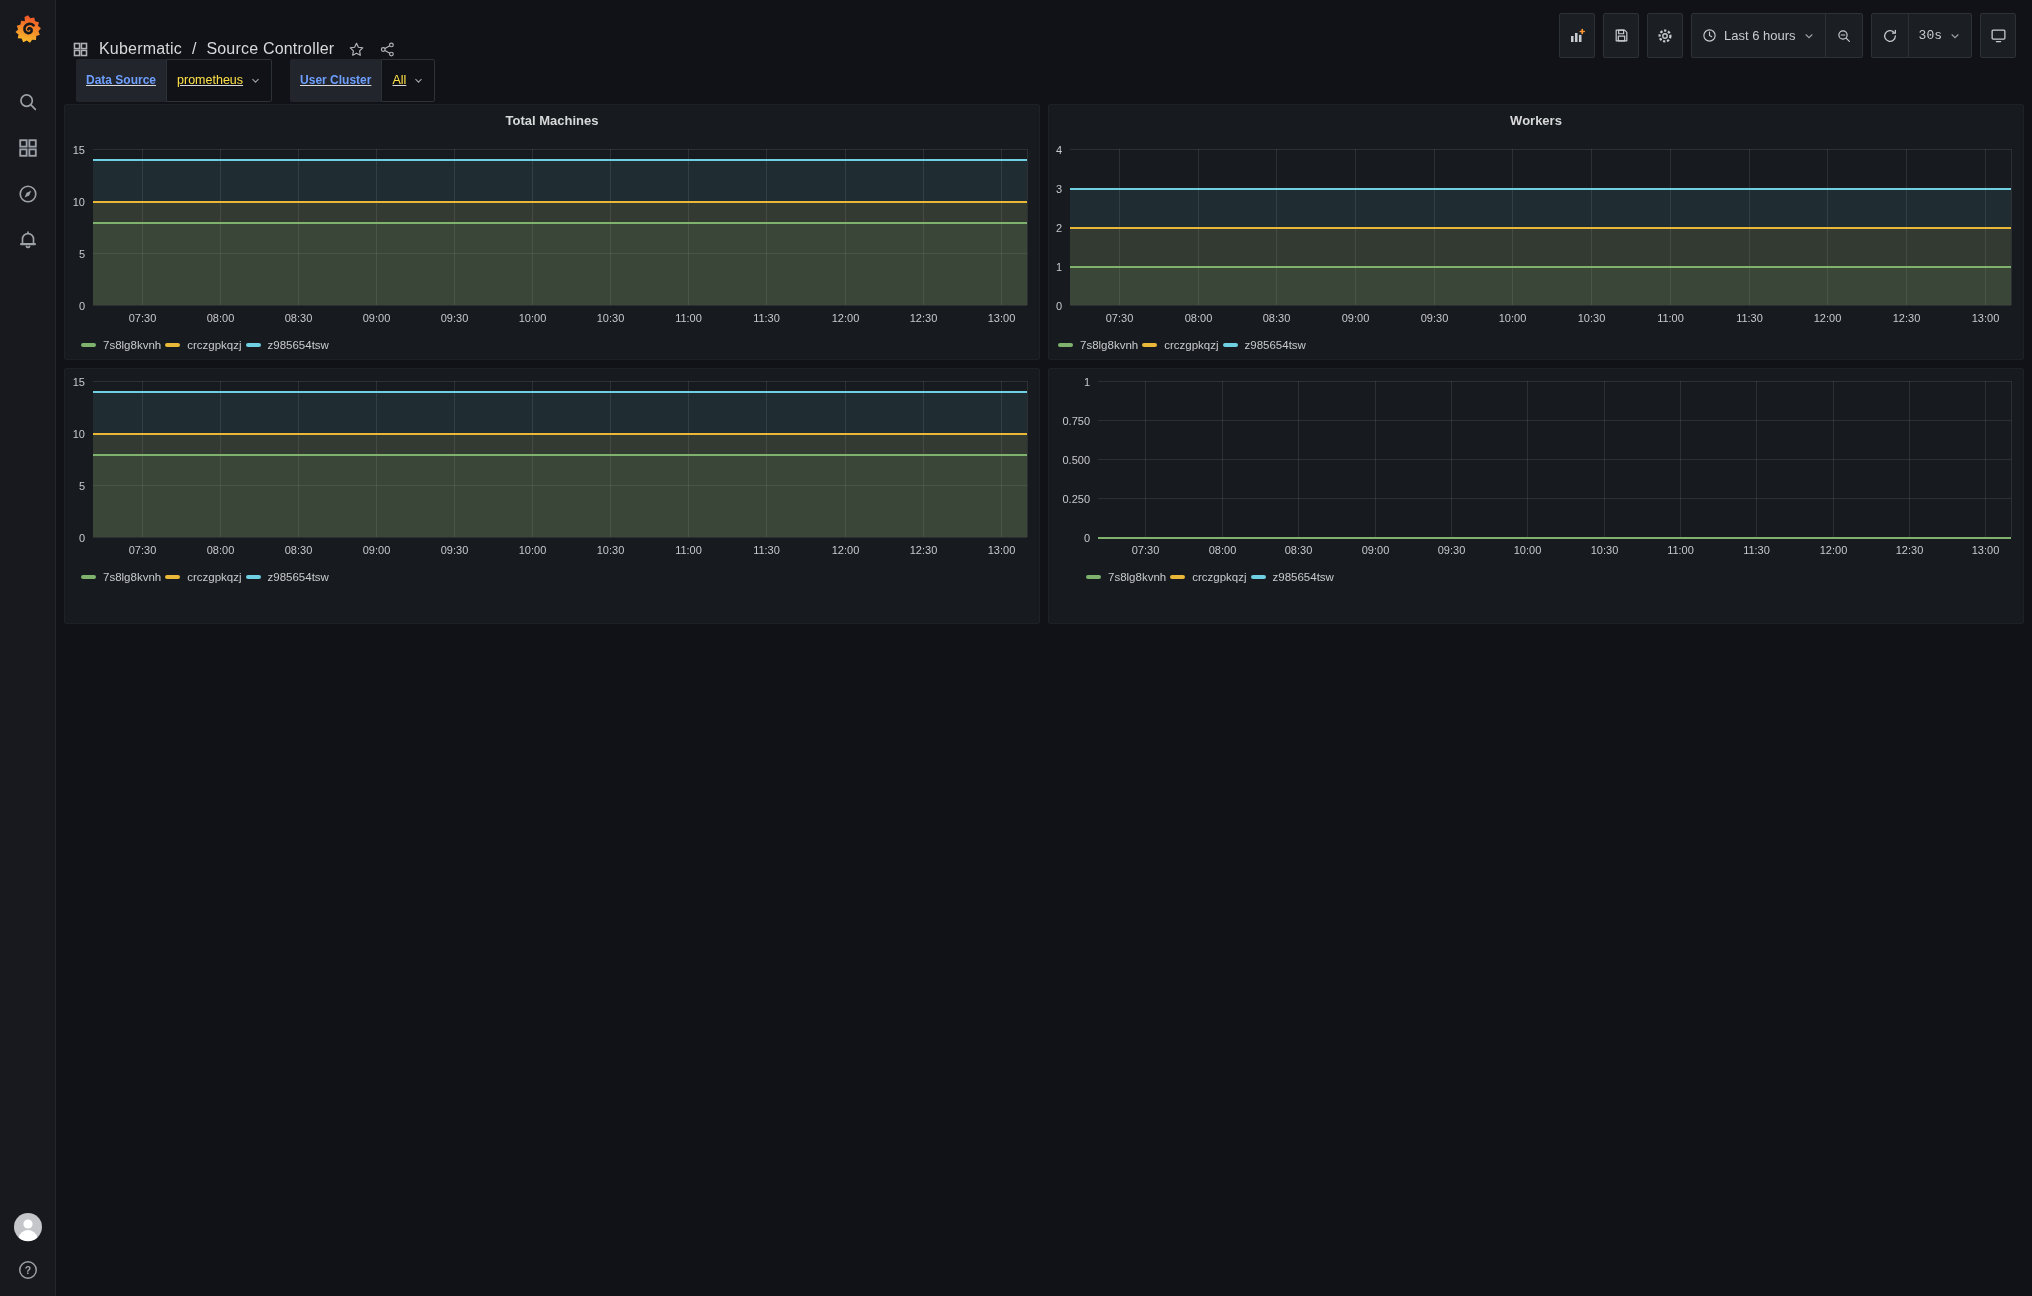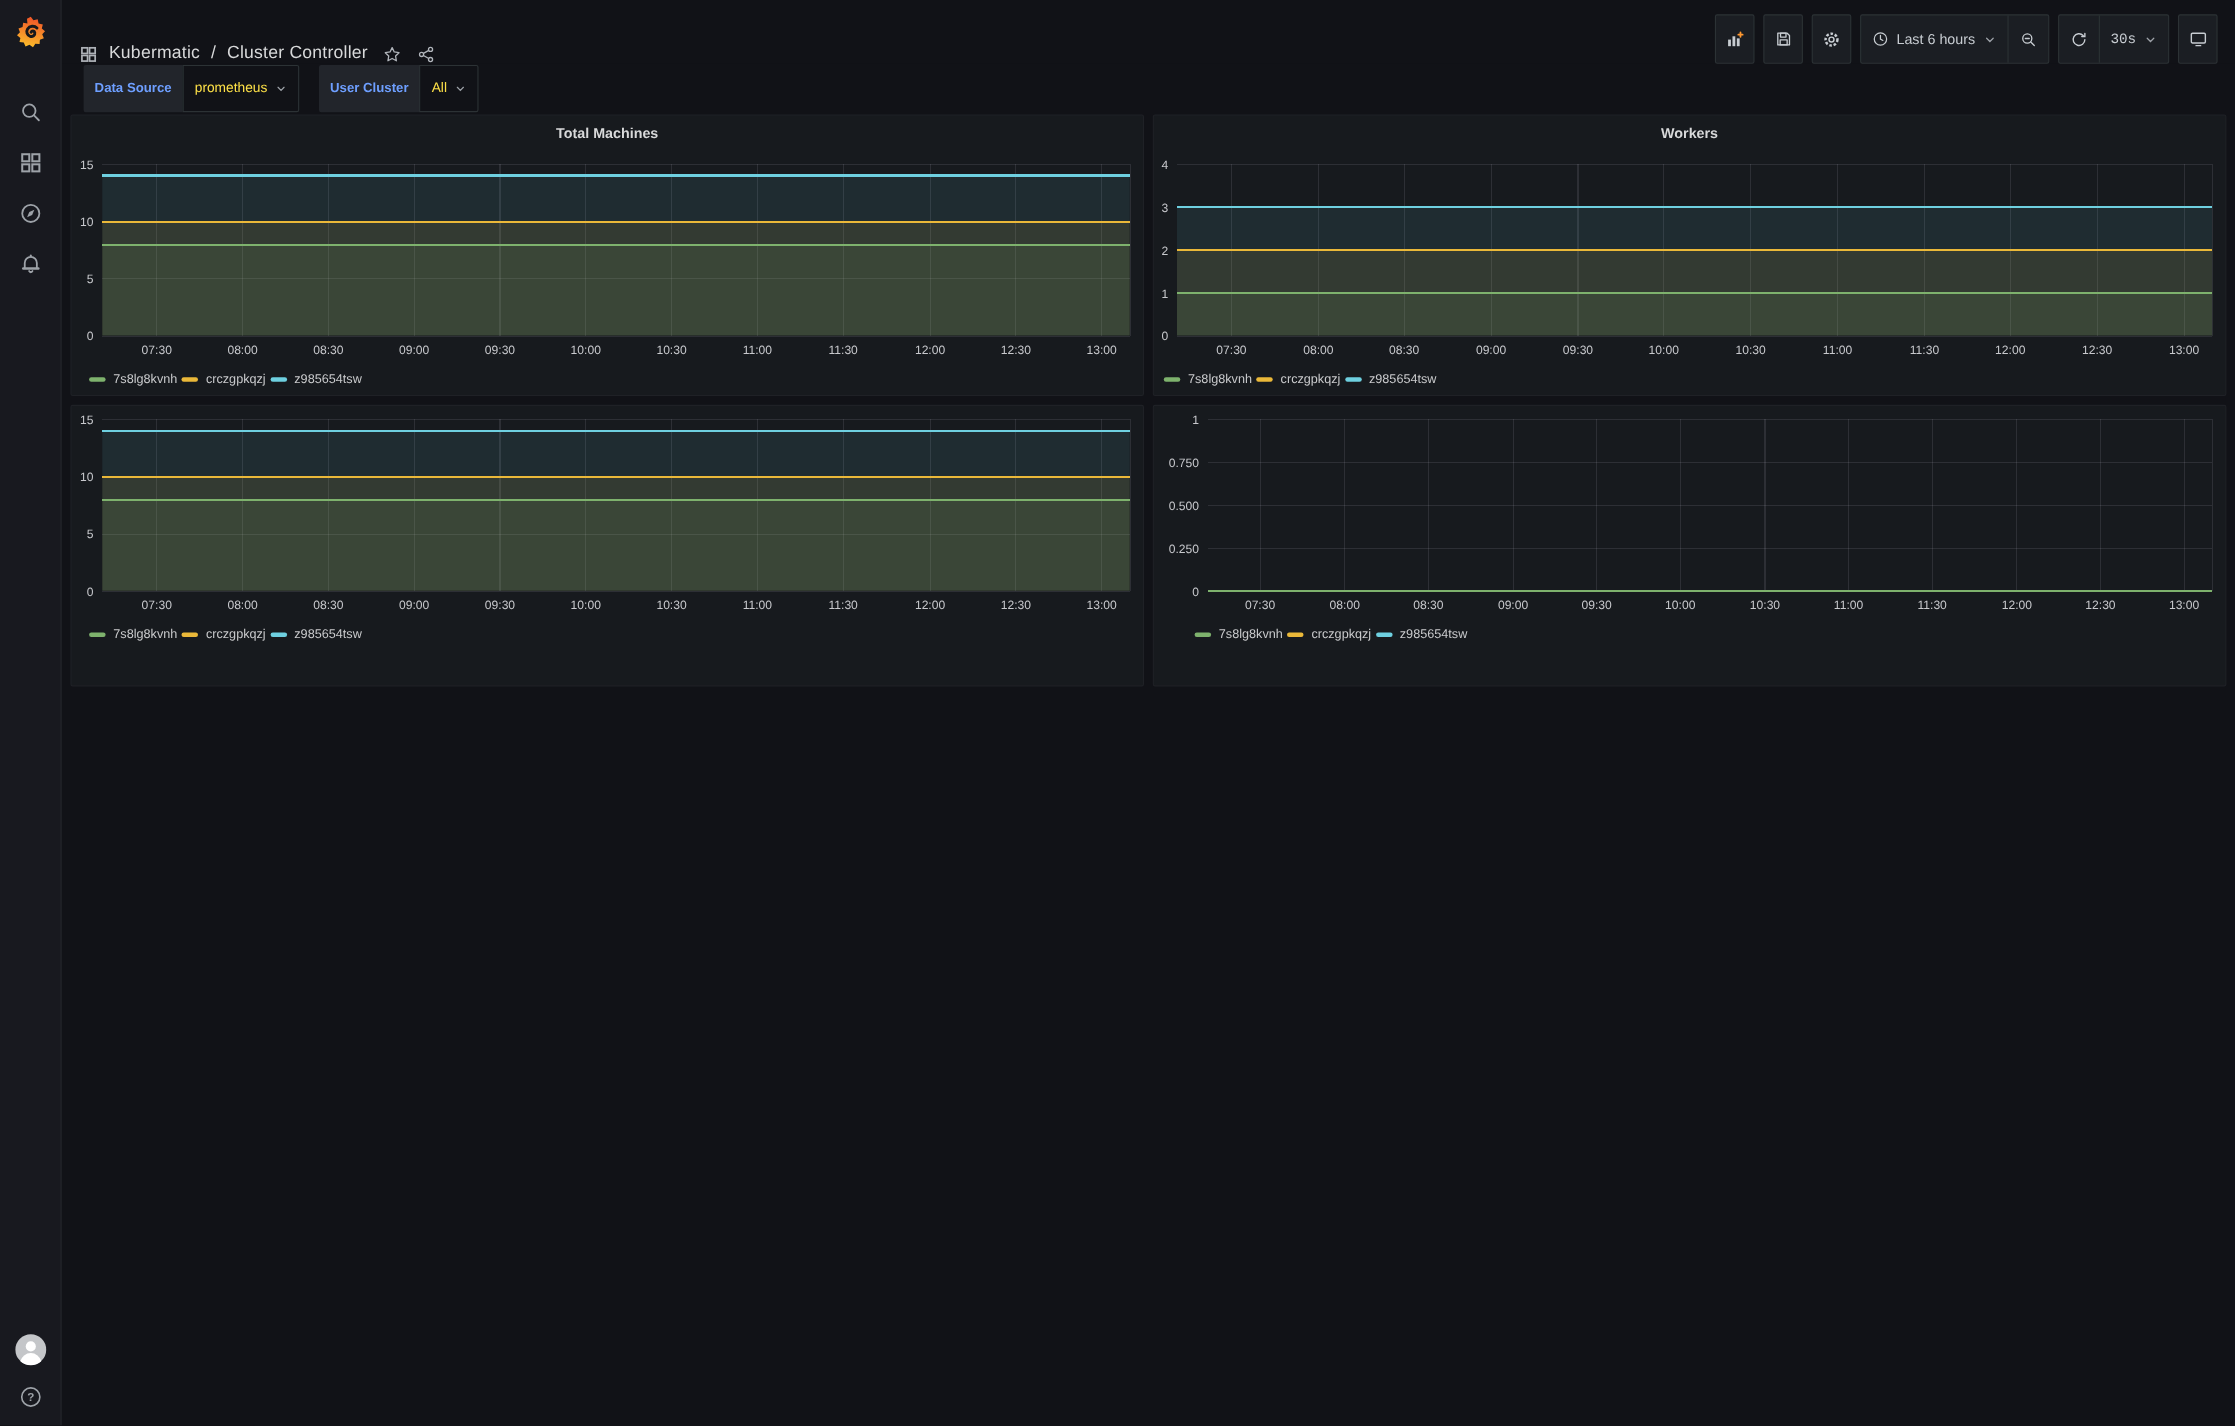--- a/index.html
+++ b/index.html
@@ -29,21 +29,21 @@
   .tb-btn, .tb-group { height:45px; background:#1b1e23; border:1px solid #2c3235;
     border-radius:2px; display:flex; align-items:center; color:#c7ccd1; }
   .tb-btn { width:36px; justify-content:center; cursor:pointer; }
   .tb-group > .seg { height:100%; display:flex; align-items:center; gap:7px; padding:0 10px; cursor:pointer; font-size:13px; font-weight:500; }
   .tb-group > .seg + .seg { border-left:1px solid #2c3235;font-family:Liberation Mono, monospace; }
   .caret { display:flex; color:#9da2a8; }
 
   
   .submenu { position:absolute; left:56px; top:62px; right:0; height:36px;
     display:flex; align-items:center; gap:18px; padding-left:20px; }
-  .var-group { display:flex; align-items:stretch; height:43px; }
+  .var-group { display:flex; align-items:stretch; height:43px;text-decoration:underline; }
   .var-label { background:#22252b; color:#6e9fff; font-size:12px; font-weight:700;
     display:flex; align-items:center; padding:0 10px; border-radius:2px 0 0 2px; cursor:default; }
   .var-value { background:#111217; border:1px solid #2c3235; color:#fde047; font-size:12.5px;
     display:flex; align-items:center; gap:7px; padding:0 10px; border-radius:0 2px 2px 0; cursor:pointer; }
 
   
   .dashboard { position:absolute; left:64px; top:104px; right:8px;
     display:grid; grid-template-columns:1fr 1fr; gap:8px; }
   .panel { height:256px; background:#171a1e; border:1px solid #1f2126; border-radius:2px;
     display:flex; flex-direction:column; overflow:hidden; }
@@ -124,21 +124,21 @@
     <span class="bc-icon">
       <svg width="17" height="17" viewBox="0 0 24 24" fill="none" stroke="currentColor" stroke-width="2.2">
         <rect x="3.5" y="3.5" width="7.2" height="7.2"></rect>
           <rect x="13.3" y="3.5" width="7.2" height="7.2"></rect>
         <rect x="3.5" y="13.3" width="7.2" height="7.2"></rect>
           <rect x="13.3" y="13.3" width="7.2" height="7.2"></rect>
       </svg>
     </span>
     <span class="bc-text">Kubermatic</span>
     <span class="bc-sep">/</span>
-    <span class="bc-text">Cluster Controller</span>
+    <span class="bc-text">Source Controller</span>
     <span class="bc-action">
       <svg width="17" height="17" viewBox="0 0 24 24" fill="none" stroke="currentColor" stroke-width="1.7" stroke-linejoin="round">
         <path d="M12 3.2l2.7 5.6 6.1.9-4.4 4.3 1 6.1L12 17.2l-5.4 2.9 1-6.1-4.4-4.3 6.1-.9z"></path>
       </svg>
     </span>
     <span class="bc-action">
       <svg width="17" height="17" viewBox="0 0 24 24" fill="none" stroke="currentColor" stroke-width="1.7">
         <circle cx="17.5" cy="5.5" r="2.6"></circle>
           <circle cx="6" cy="12" r="2.6"></circle>
           <circle cx="17.5" cy="18.5" r="2.6"></circle>

